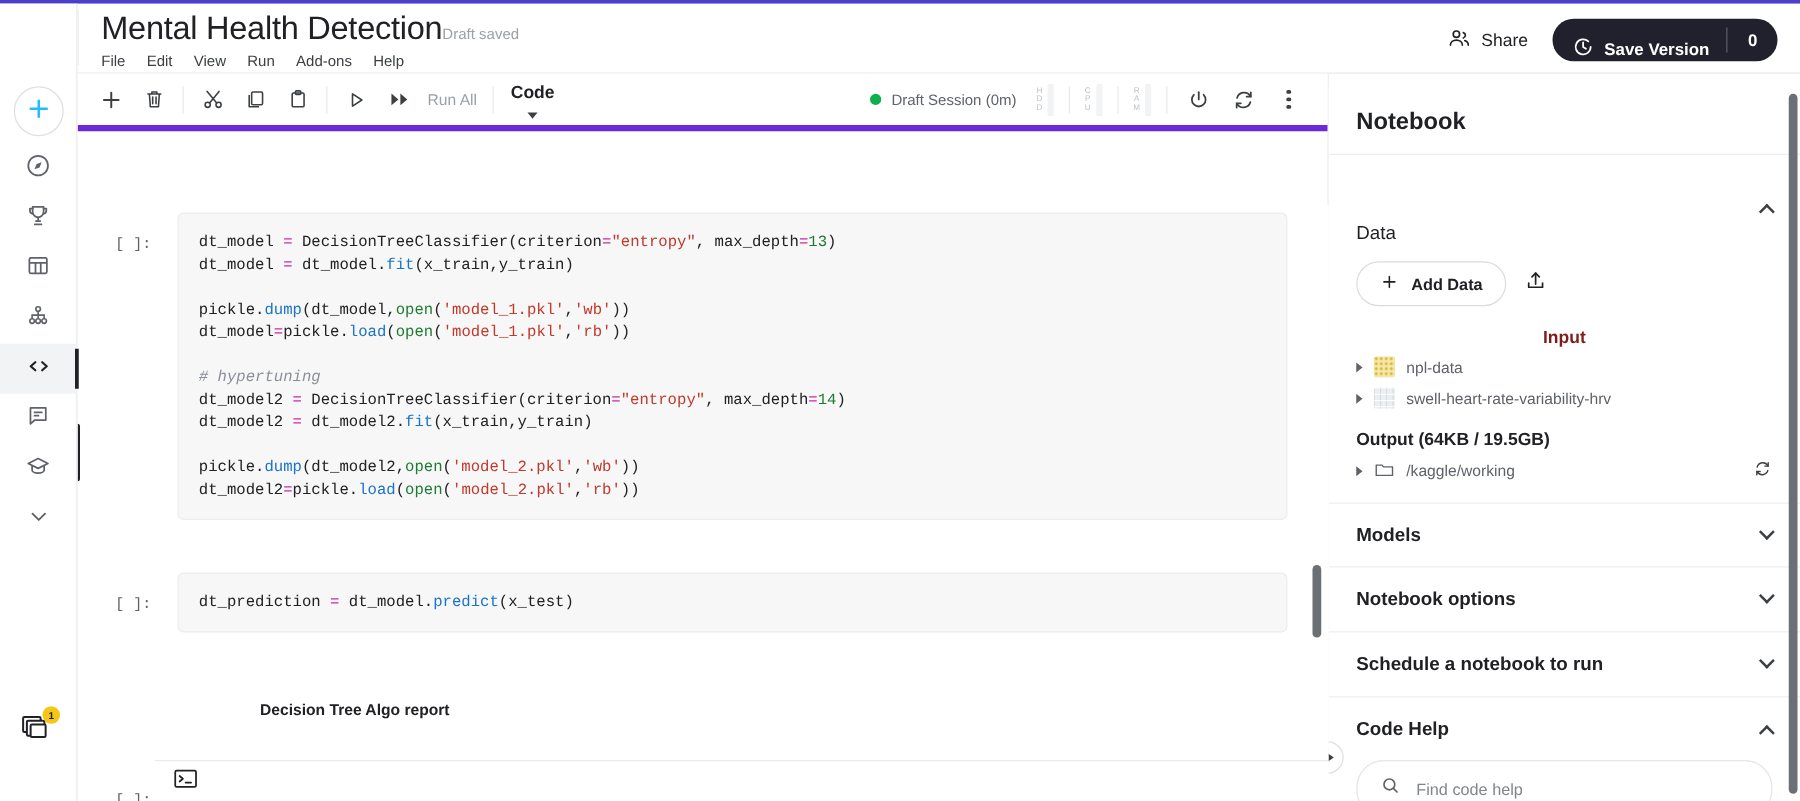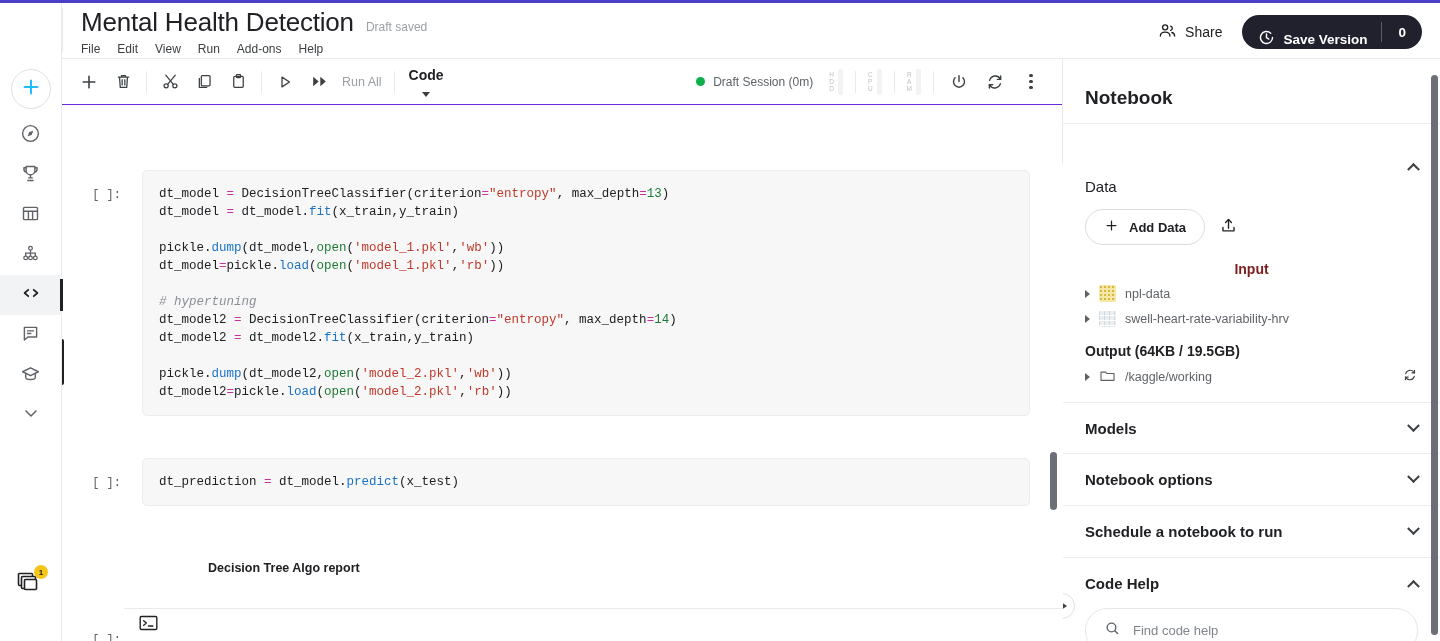--- a/index.html
+++ b/index.html
@@ -15,21 +15,21 @@
   .topline { position:absolute; top:0; left:0; width:1440px; height:3px; background:#4b3ec9; }
 
   
   .header { position:absolute; top:3px; left:0; width:1440px; height:56px; background:#fff;
             border-bottom:1px solid #e8eaed; display:flex; align-items:flex-start; }
   .hamburger { width:62px; height:56px; display:flex; align-items:center; justify-content:center;
                cursor:pointer; }
   .hamburger .bar { width:22px; height:2px; background:#3c4043; margin:2.5px 0; display:block; }
   .header-divider { width:1px; height:44px; background:#e8eaed; margin-top:5px; }
   .title-block { padding-left:18px; padding-top:4px; }
-  .title-row { display:flex; align-items:baseline; gap:12px; }
+  .title-row { display:flex; align-items:baseline; gap:0; }
   .nb-title { font-size:26px; font-weight:400; color:#202124; letter-spacing:-0.2px; line-height:30px; }
   .draft-saved { font-size:12px; color:#9aa0a6; }
   .menubar { display:flex; gap:17px; margin-top:5px; }
   .menubar span { font-size:12px; color:#3c4043; cursor:pointer; }
   .header-right { margin-left:auto; display:flex; align-items:center; gap:14px; padding-right:18px; padding-top:12px; }
   .share-btn { display:flex; align-items:center; gap:8px; font-size:14px; color:#202124;
                cursor:pointer; padding:6px 6px; }
   .save-version { display:flex; align-items:stretch; background:#20212c; color:#fff;
                   border-radius:22px; height:34px; font-size:13.5px; font-weight:700; cursor:pointer; }
   .save-version .label { display:flex; align-items:center; gap:8px; padding:0 14px 0 16px;margin-top:14px; }
@@ -51,21 +51,21 @@
   .rail-bottom { position:absolute; bottom:46px; left:0; width:62px; display:flex;
                  justify-content:center; }
   .win-stack { position:relative; width:28px; height:26px; cursor:pointer; }
   .win-badge { position:absolute; top:-4px; right:-3px; width:14px; height:14px; border-radius:50%;
                background:#f5c518; color:#202124; font-size:8px; font-weight:700;
                display:flex; align-items:center; justify-content:center; }
 
   
   .editor { position:absolute; top:59px; left:62px; width:1001px; height:582px; background:#fff;
             border-right:1px solid #e8eaed; }
-  .toolbar { height:46px; display:flex; align-items:center; border-bottom:1px solid #6d28d9;
+  .toolbar { height:46px; display:flex; align-items:center; border-bottom:5px solid #6d28d9;
              padding:0 10px; background:#fff; }
   .tb-btn { width:34px; height:34px; display:flex; align-items:center; justify-content:center;
             color:#3c4043; cursor:pointer; border-radius:4px; }
   .tb-sep { width:1px; height:22px; background:#e8eaed; margin:0 6px; }
   .run-all { font-size:12.5px; color:#9aa0a6; cursor:pointer; padding:0 6px; }
   .celltype { display:flex; align-items:center; gap:9px; font-size:14px; font-weight:700;
               color:#202124; padding:0 8px; cursor:pointer;flex-direction:column; }
   .caret-down { width:0; height:0; border-left:4.5px solid transparent; border-right:4.5px solid transparent;
                 border-top:5px solid #3c4043; }
   .tb-right { margin-left:auto; display:flex; align-items:center; gap:2px; padding-right:4px; }

